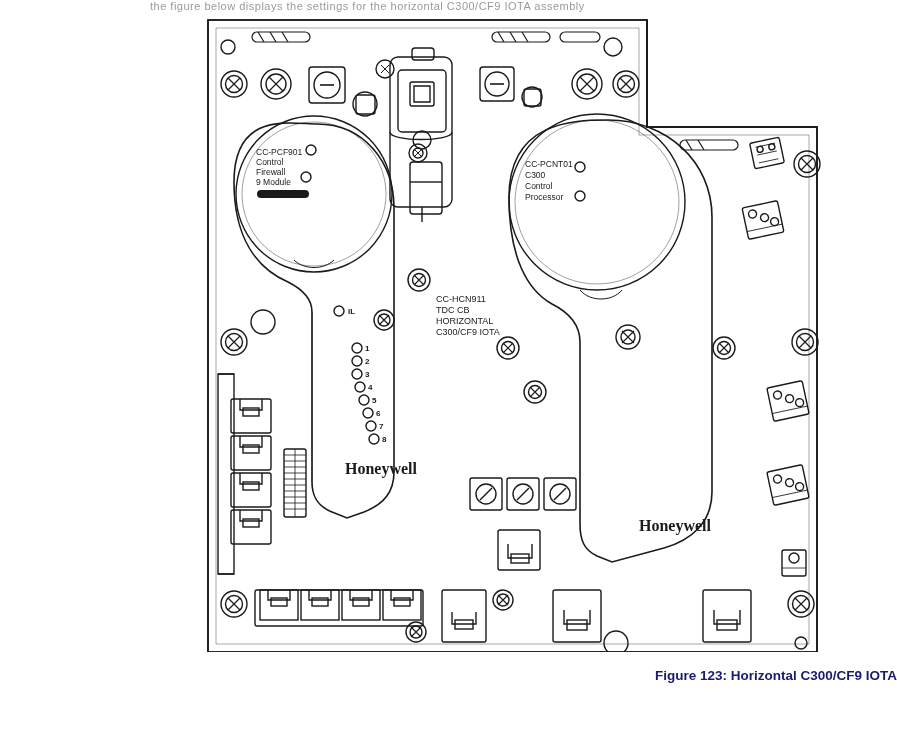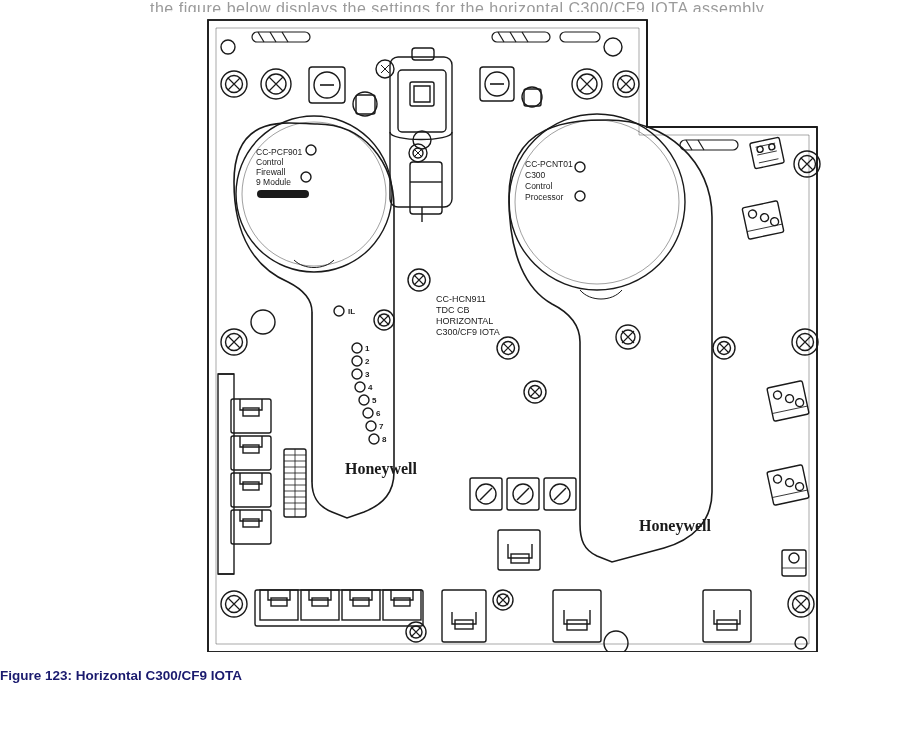--- a/index.html
+++ b/index.html
@@ -18,40 +18,40 @@
     position: relative;
     width: 897px;
     height: 736px;
     background: #ffffff;
   }
   .top-text {
     position: absolute;
     top: 0px;
     left: 150px;
     width: 700px;
-    font-size: 16px;
+    font-size: 11px;
     color: #9a9a9a;
     letter-spacing: 0.5px;
     white-space: nowrap;
     overflow: hidden;
     height: 12px;
   }
   .figure-wrap {
     position: absolute;
     left: 12px;
     top: 12px;
     width: 897px;
     height: 640px;
   }
   .figure-caption {
     position: absolute;
     left: 0;
     top: 668px;
     width: 897px;
-    text-align: left;
+    text-align: right;
     font-size: 13.5px;
     font-weight: bold;
     color: #1a1a6e;
   }
   svg.board {
     display: block;
   }
   
 </style>
 </head>

